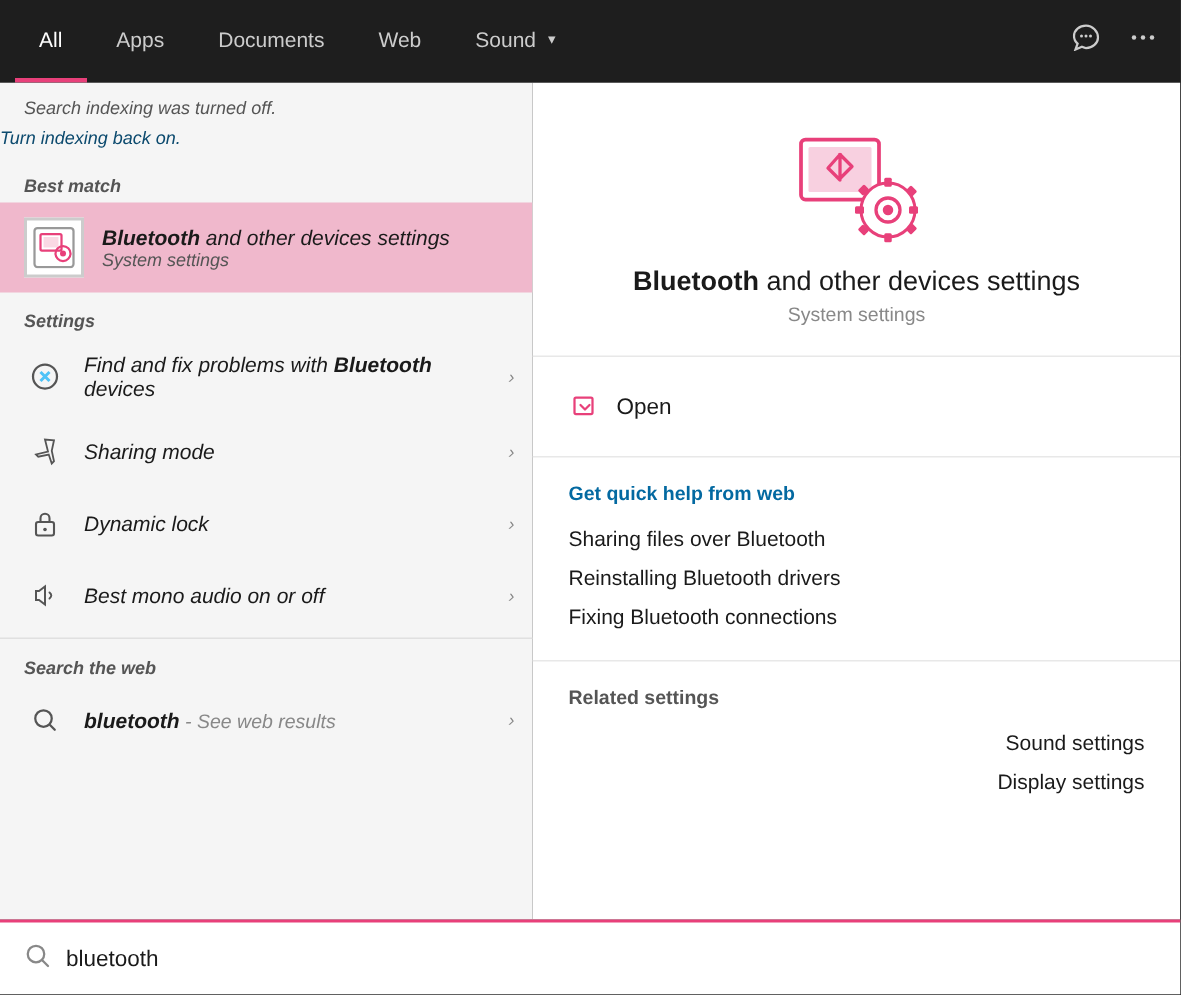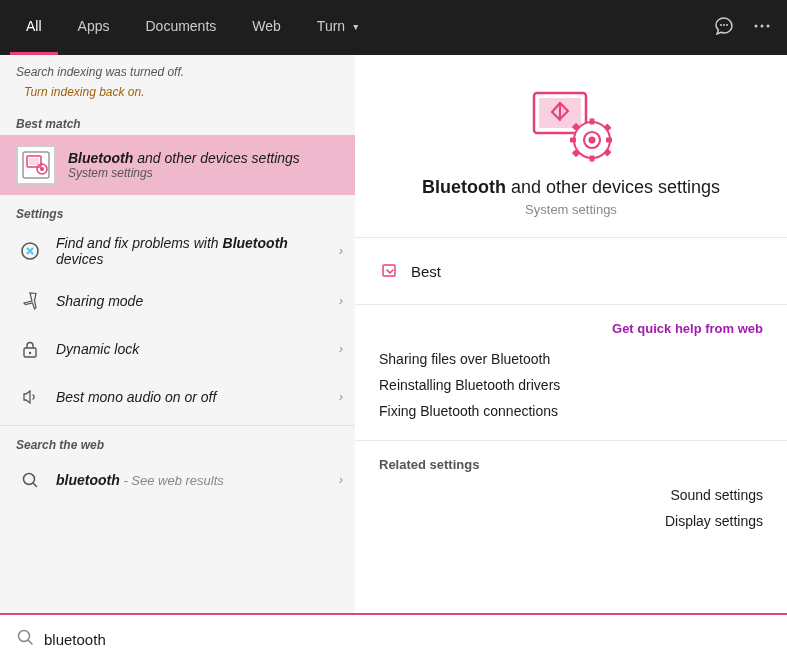--- a/index.html
+++ b/index.html
@@ -74,26 +74,26 @@
       overflow-y: auto;
       font-style: italic;
     }
 
     .search-notice {
       padding: 10px 16px 6px 16px;
       font-size: 12px;
       color: #555;
     }
     .turn-on-link {
-      color: #a16207;
+      color: #0c4a6e;
       cursor: pointer;
       text-decoration: none;
       font-size: 12px;
       display: block;
-      padding: 0 16px 10px 24px;
+      padding: 0 16px 10px 0;
     }
 
     .section-label {
       font-size: 12px;
       color: #555;
       font-weight: 600;
       padding: 8px 16px 4px 16px;
     }
 
     
@@ -261,23 +261,22 @@
       color: #1a1a1a;
     }
 
     .help-section {
       padding: 16px 24px;
       border-bottom: 1px solid #e8e8e8;
     }
     .help-title {
       font-size: 13px;
       font-weight: 600;
-      color: #a21caf;
+      color: #0369a1;
       margin-bottom: 10px;
-      text-align: right;
     }
     .help-link {
       display: block;
       font-size: 14px;
       color: #1a1a1a;
       padding: 5px 0;
       cursor: pointer;
       text-decoration: none;
     }
 
@@ -349,21 +348,21 @@
   <div class="nav-tab">
     <span>Apps</span>
   </div>
   <div class="nav-tab">
     <span>Documents</span>
   </div>
   <div class="nav-tab">
     <span>Web</span>
   </div>
   <div class="nav-tab more-tab">
-    <span>Turn</span>
+    <span>Sound</span>
     <span style="font-size:10px; margin-left:4px;">▾</span>
   </div>
   <div class="nav-icons">
     <div class="nav-icon-btn" title="Feedback">
       
       <svg width="18" height="18" viewBox="0 0 18 18" fill="none">
         <path d="M9 1C4.6 1 1 4.1 1 8c0 2 .9 3.8 2.4 5.1L2 17l4.3-1.8C7.4 15.7 8.2 16 9 16c4.4 0 8-3.1 8-7s-3.6-8-8-8z" stroke="#ccc" stroke-width="1.5" fill="none"></path>
         <circle cx="6" cy="8" r="1" fill="#ccc"></circle>
         <circle cx="9" cy="8" r="1" fill="#ccc"></circle>
         <circle cx="12" cy="8" r="1" fill="#ccc"></circle>
@@ -518,21 +517,21 @@
     </div>
 
     <div class="open-section">
       <div class="open-btn">
         <div class="open-icon">
           <svg width="20" height="20" viewBox="0 0 20 20" fill="none">
             <rect x="3" y="4" width="12" height="11" rx="1" stroke="#e8407a" stroke-width="1.5" fill="none"></rect>
             <path d="M7 9l3 3 3-3" stroke="#e8407a" stroke-width="1.5" stroke-linecap="round" stroke-linejoin="round"></path>
           </svg>
         </div>
-        <span class="open-label">Best</span>
+        <span class="open-label">Open</span>
       </div>
     </div>
 
     <div class="help-section">
       <div class="help-title">Get quick help from web</div>
       <a class="help-link">
         <span>Sharing files over Bluetooth</span>
       </a>
       <a class="help-link">
         <span>Reinstalling Bluetooth drivers</span>

